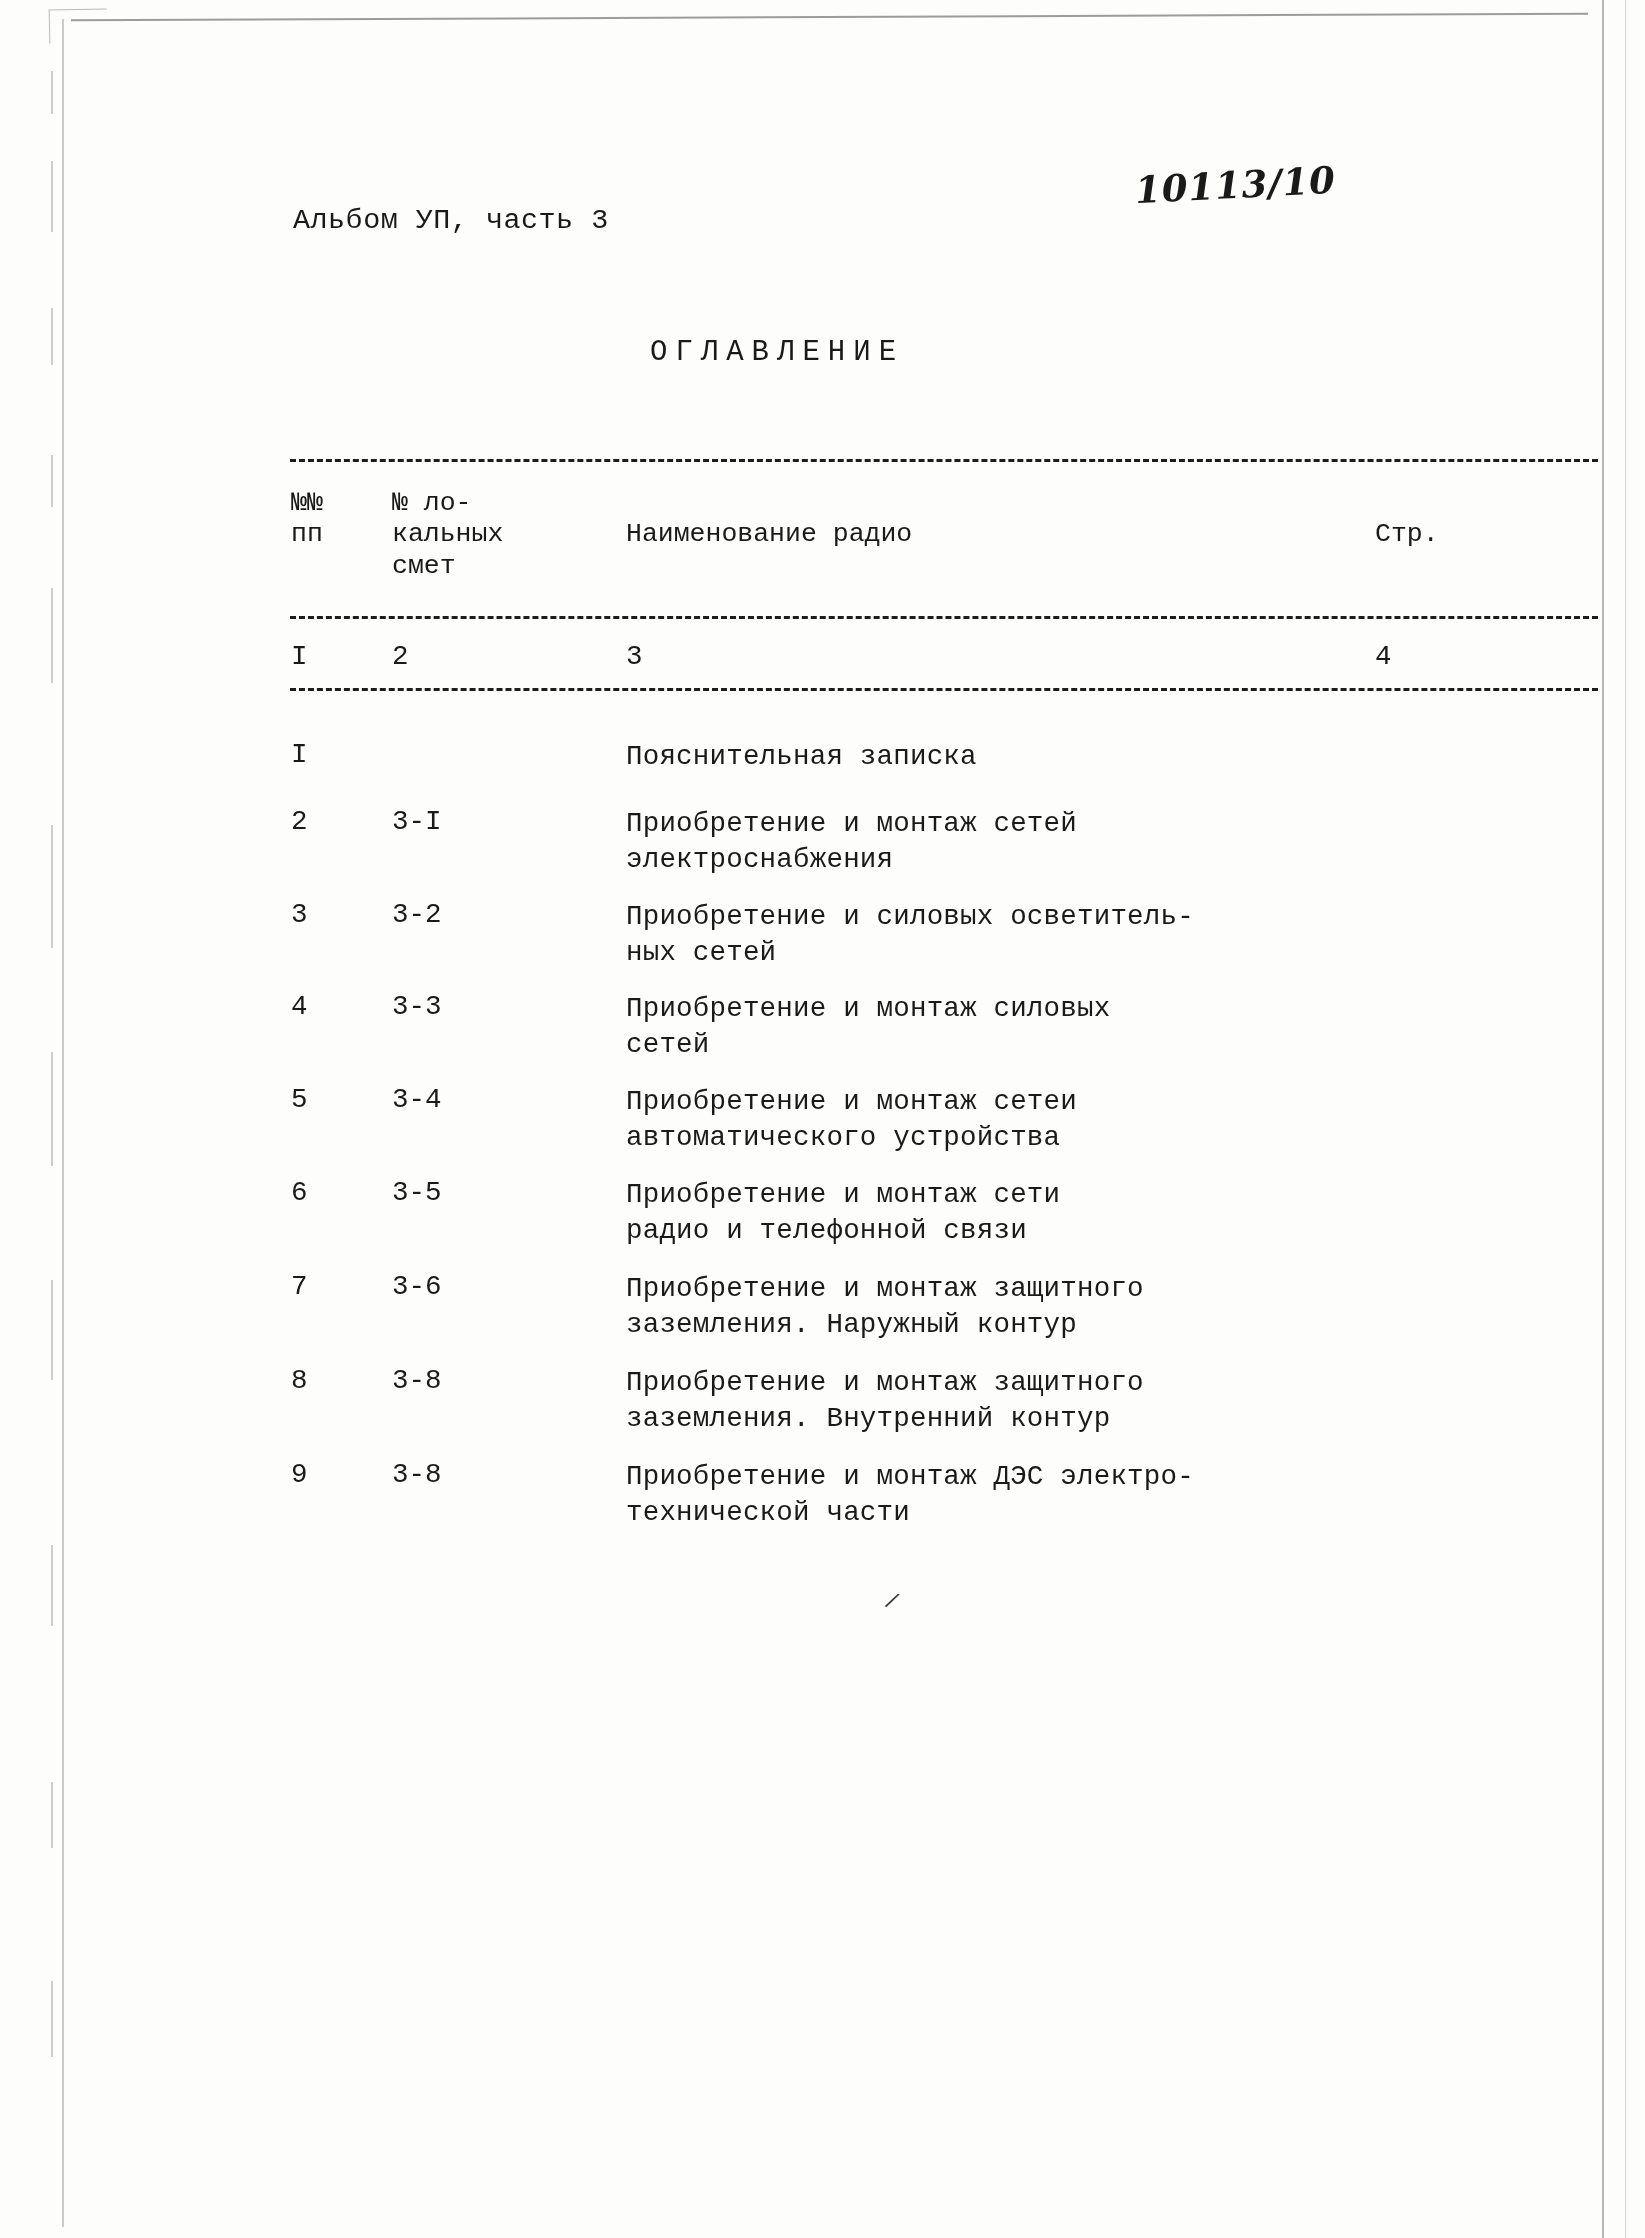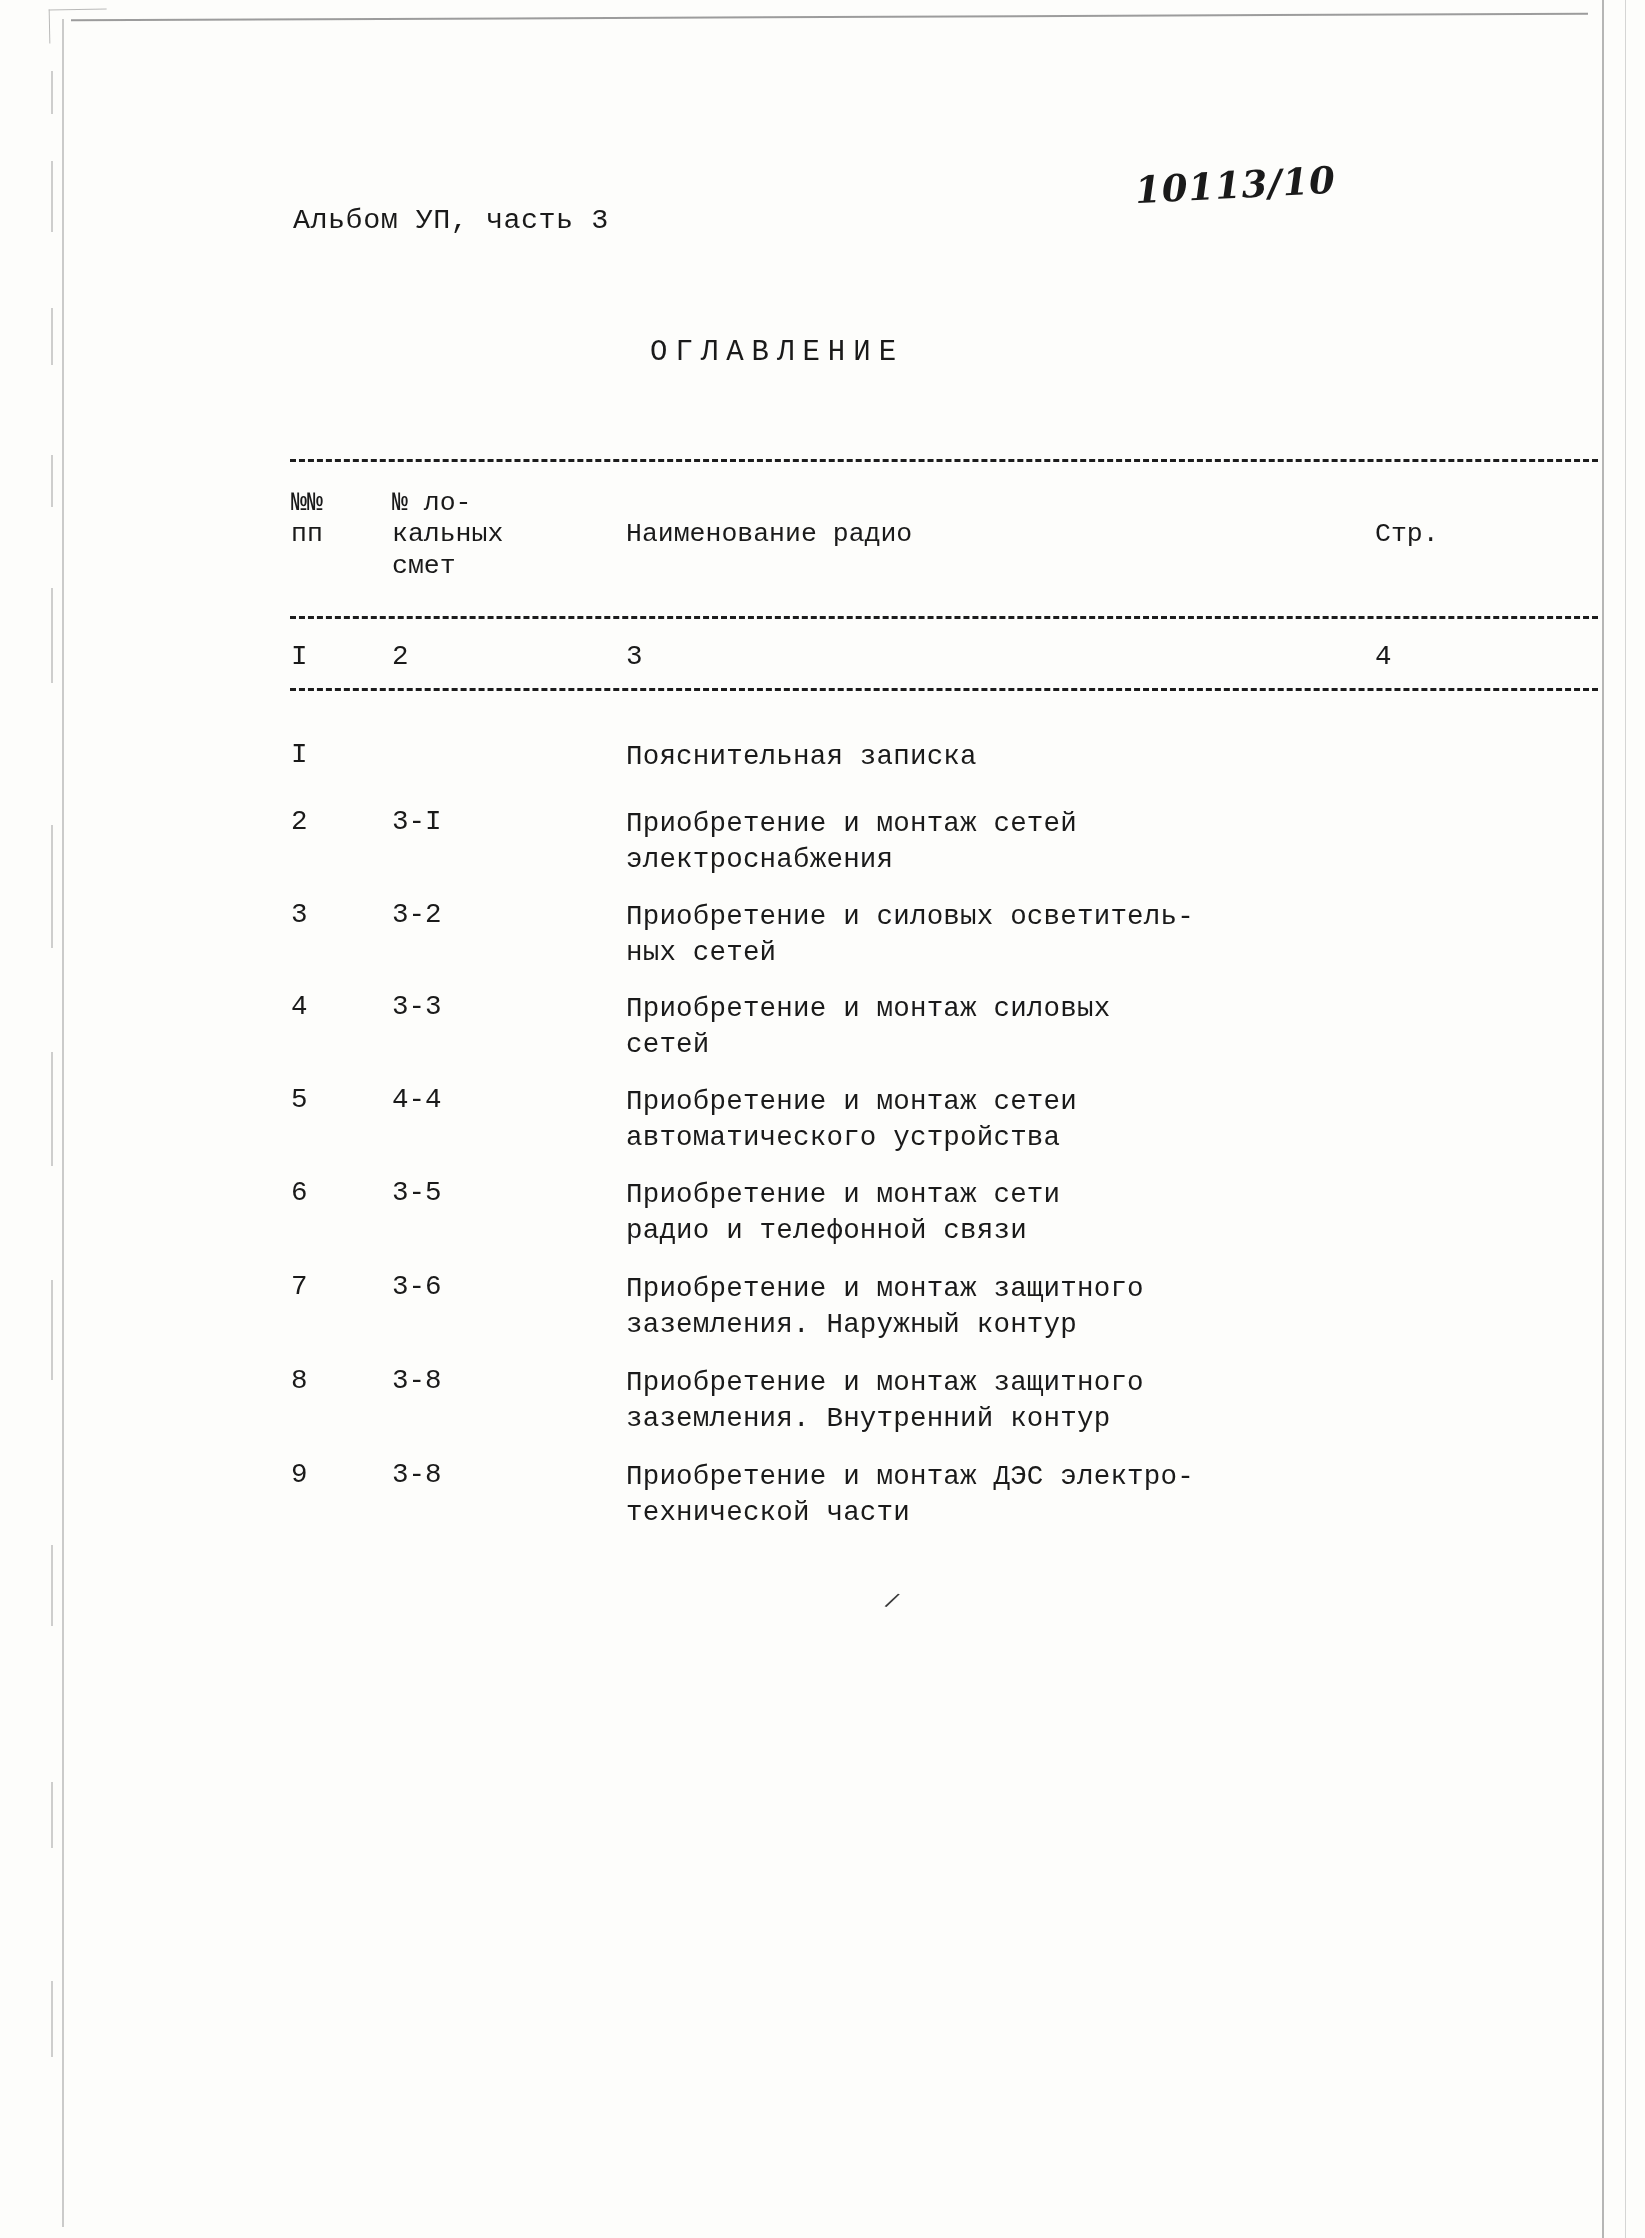--- a/index.html
+++ b/index.html
@@ -249,21 +249,21 @@
 
     <div class="row" style="top:991px">
       <div class="pp" style="top:0">4</div>
       <div class="sm" style="top:0">3-3</div>
       <div class="nm" style="top:0">Приобретение и монтаж силовых
 сетей</div>
     </div>
 
     <div class="row" style="top:1084px">
       <div class="pp" style="top:0">5</div>
-      <div class="sm" style="top:0">4-4</div>
+      <div class="sm" style="top:0">3-4</div>
       <div class="nm" style="top:0">Приобретение и монтаж сетеи
 автоматического устройства</div>
     </div>
 
     <div class="row" style="top:1177px">
       <div class="pp" style="top:0">6</div>
       <div class="sm" style="top:0">3-5</div>
       <div class="nm" style="top:0">Приобретение и монтаж сети
 радио и телефонной связи</div>
     </div>

